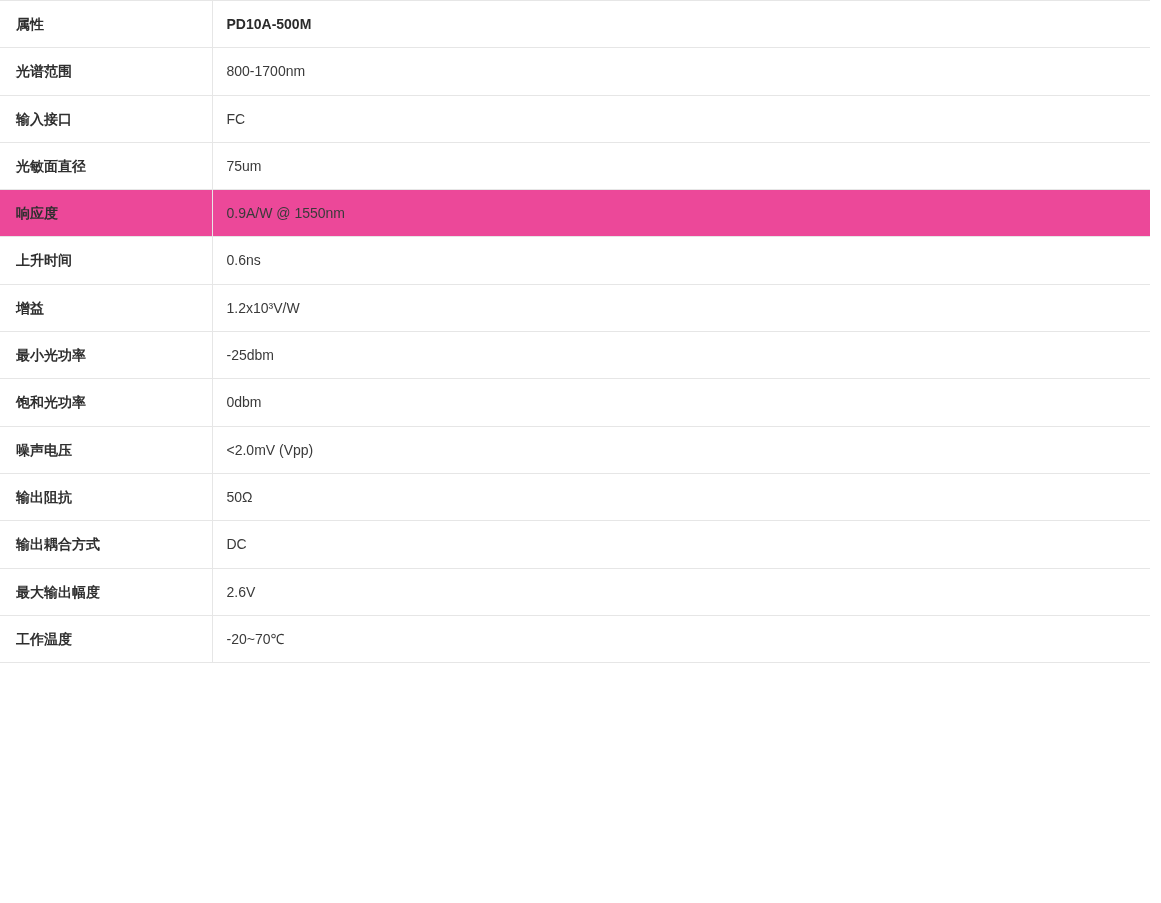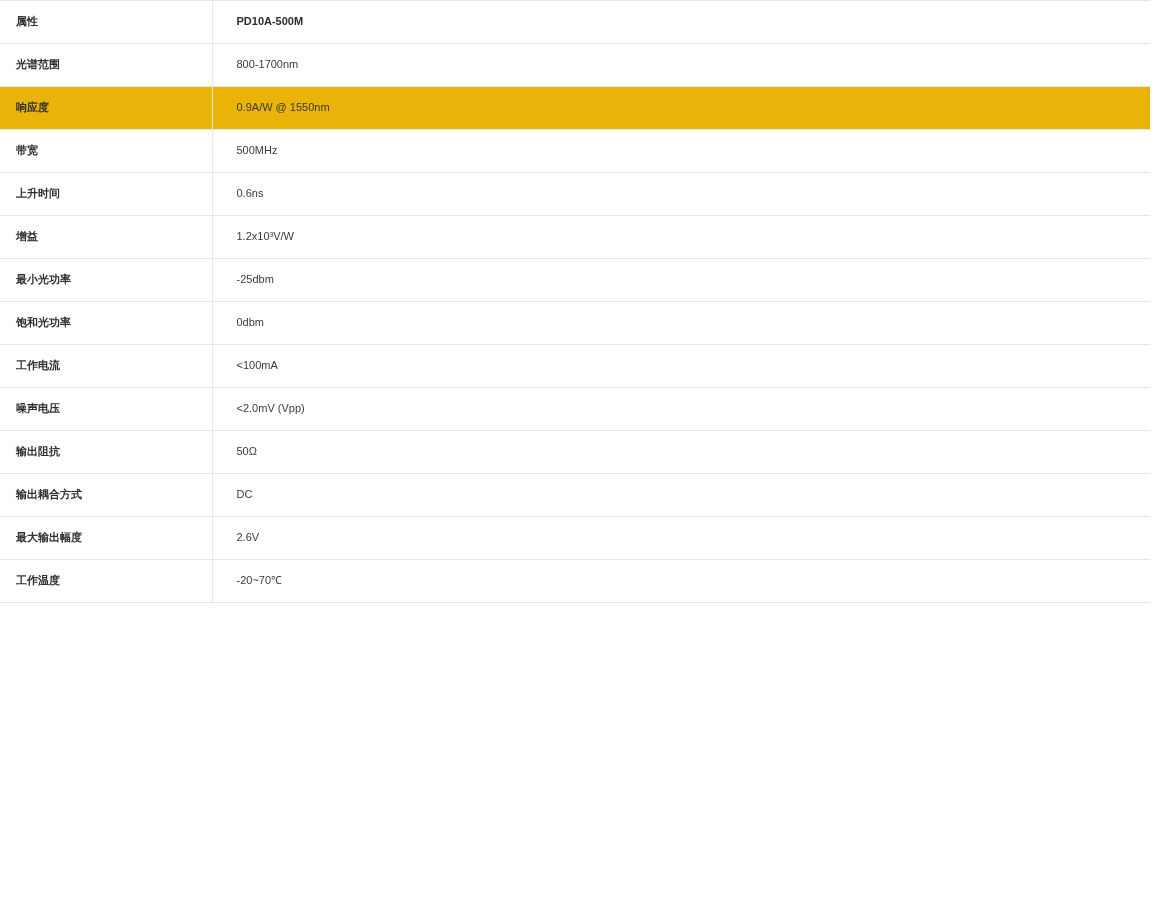--- a/index.html
+++ b/index.html
@@ -29,93 +29,93 @@
   table.spec-table col.col-val { width: 938px; }
 
   table.spec-table tr {
     border-bottom: 1px solid #e6e6e6;
   }
   table.spec-table tr.row-first {
     border-top: 1px solid #e6e6e6;
   }
   table.spec-table td {
     padding: 13px 10px 13px 8px;
-    font-size: 11px;
+    font-size: 14px;
     line-height: 1.45;
     vertical-align: middle;
     border-right: 1px solid #e6e6e6;
     height: 16px;
     background: transparent;
   }
   table.spec-table td.cell-attr {
     font-weight: bold;
     color: #2f2f2f;
     border-left: none;
     padding-left: 16px;
   }
   table.spec-table td.cell-val {
     color: #3a3a3a;
     border-right: none;
-    padding-left: 24px;
+    padding-left: 14px;
     font-weight: normal;
     margin-left: 25px;
   }
   table.spec-table tr.header-row td.cell-val {
     font-weight: bold;
     color: #2b2b2b;
   }
   table.spec-table tr.highlight td {
-    background: #eab308;
+    background: #ec4899;
   }
 </style>
 </head>
 <body>
 
 <div class="spec-table-wrap">
   <table class="spec-table">
     <colgroup>
       <col class="col-attr">
       <col class="col-val">
     </colgroup>
     <tbody>
         <tr class="row-first header-row">
           <td class="cell-attr">属性</td>
           <td class="cell-val">PD10A-500M</td>
         </tr>
         <tr class="">
           <td class="cell-attr">光谱范围</td>
           <td class="cell-val">800-1700nm</td>
         </tr>
+        <tr class="">
+          <td class="cell-attr">输入接口</td>
+          <td class="cell-val">FC</td>
+        </tr>
+        <tr class="">
+          <td class="cell-attr">光敏面直径</td>
+          <td class="cell-val">75um</td>
+        </tr>
         <tr class="highlight">
           <td class="cell-attr">响应度</td>
           <td class="cell-val">0.9A/W @ 1550nm</td>
-        </tr>
-        <tr class="">
-          <td class="cell-attr">带宽</td>
-          <td class="cell-val">500MHz</td>
         </tr>
         <tr class="">
           <td class="cell-attr">上升时间</td>
           <td class="cell-val">0.6ns</td>
         </tr>
         <tr class="">
           <td class="cell-attr">增益</td>
           <td class="cell-val">1.2x10³V/W</td>
         </tr>
         <tr class="">
           <td class="cell-attr">最小光功率</td>
           <td class="cell-val">-25dbm</td>
         </tr>
         <tr class="">
           <td class="cell-attr">饱和光功率</td>
           <td class="cell-val">0dbm</td>
-        </tr>
-        <tr class="">
-          <td class="cell-attr">工作电流</td>
-          <td class="cell-val">&lt;100mA</td>
         </tr>
         <tr class="">
           <td class="cell-attr">噪声电压</td>
           <td class="cell-val">&lt;2.0mV (Vpp)</td>
         </tr>
         <tr class="">
           <td class="cell-attr">输出阻抗</td>
           <td class="cell-val">50Ω</td>
         </tr>
         <tr class="">

